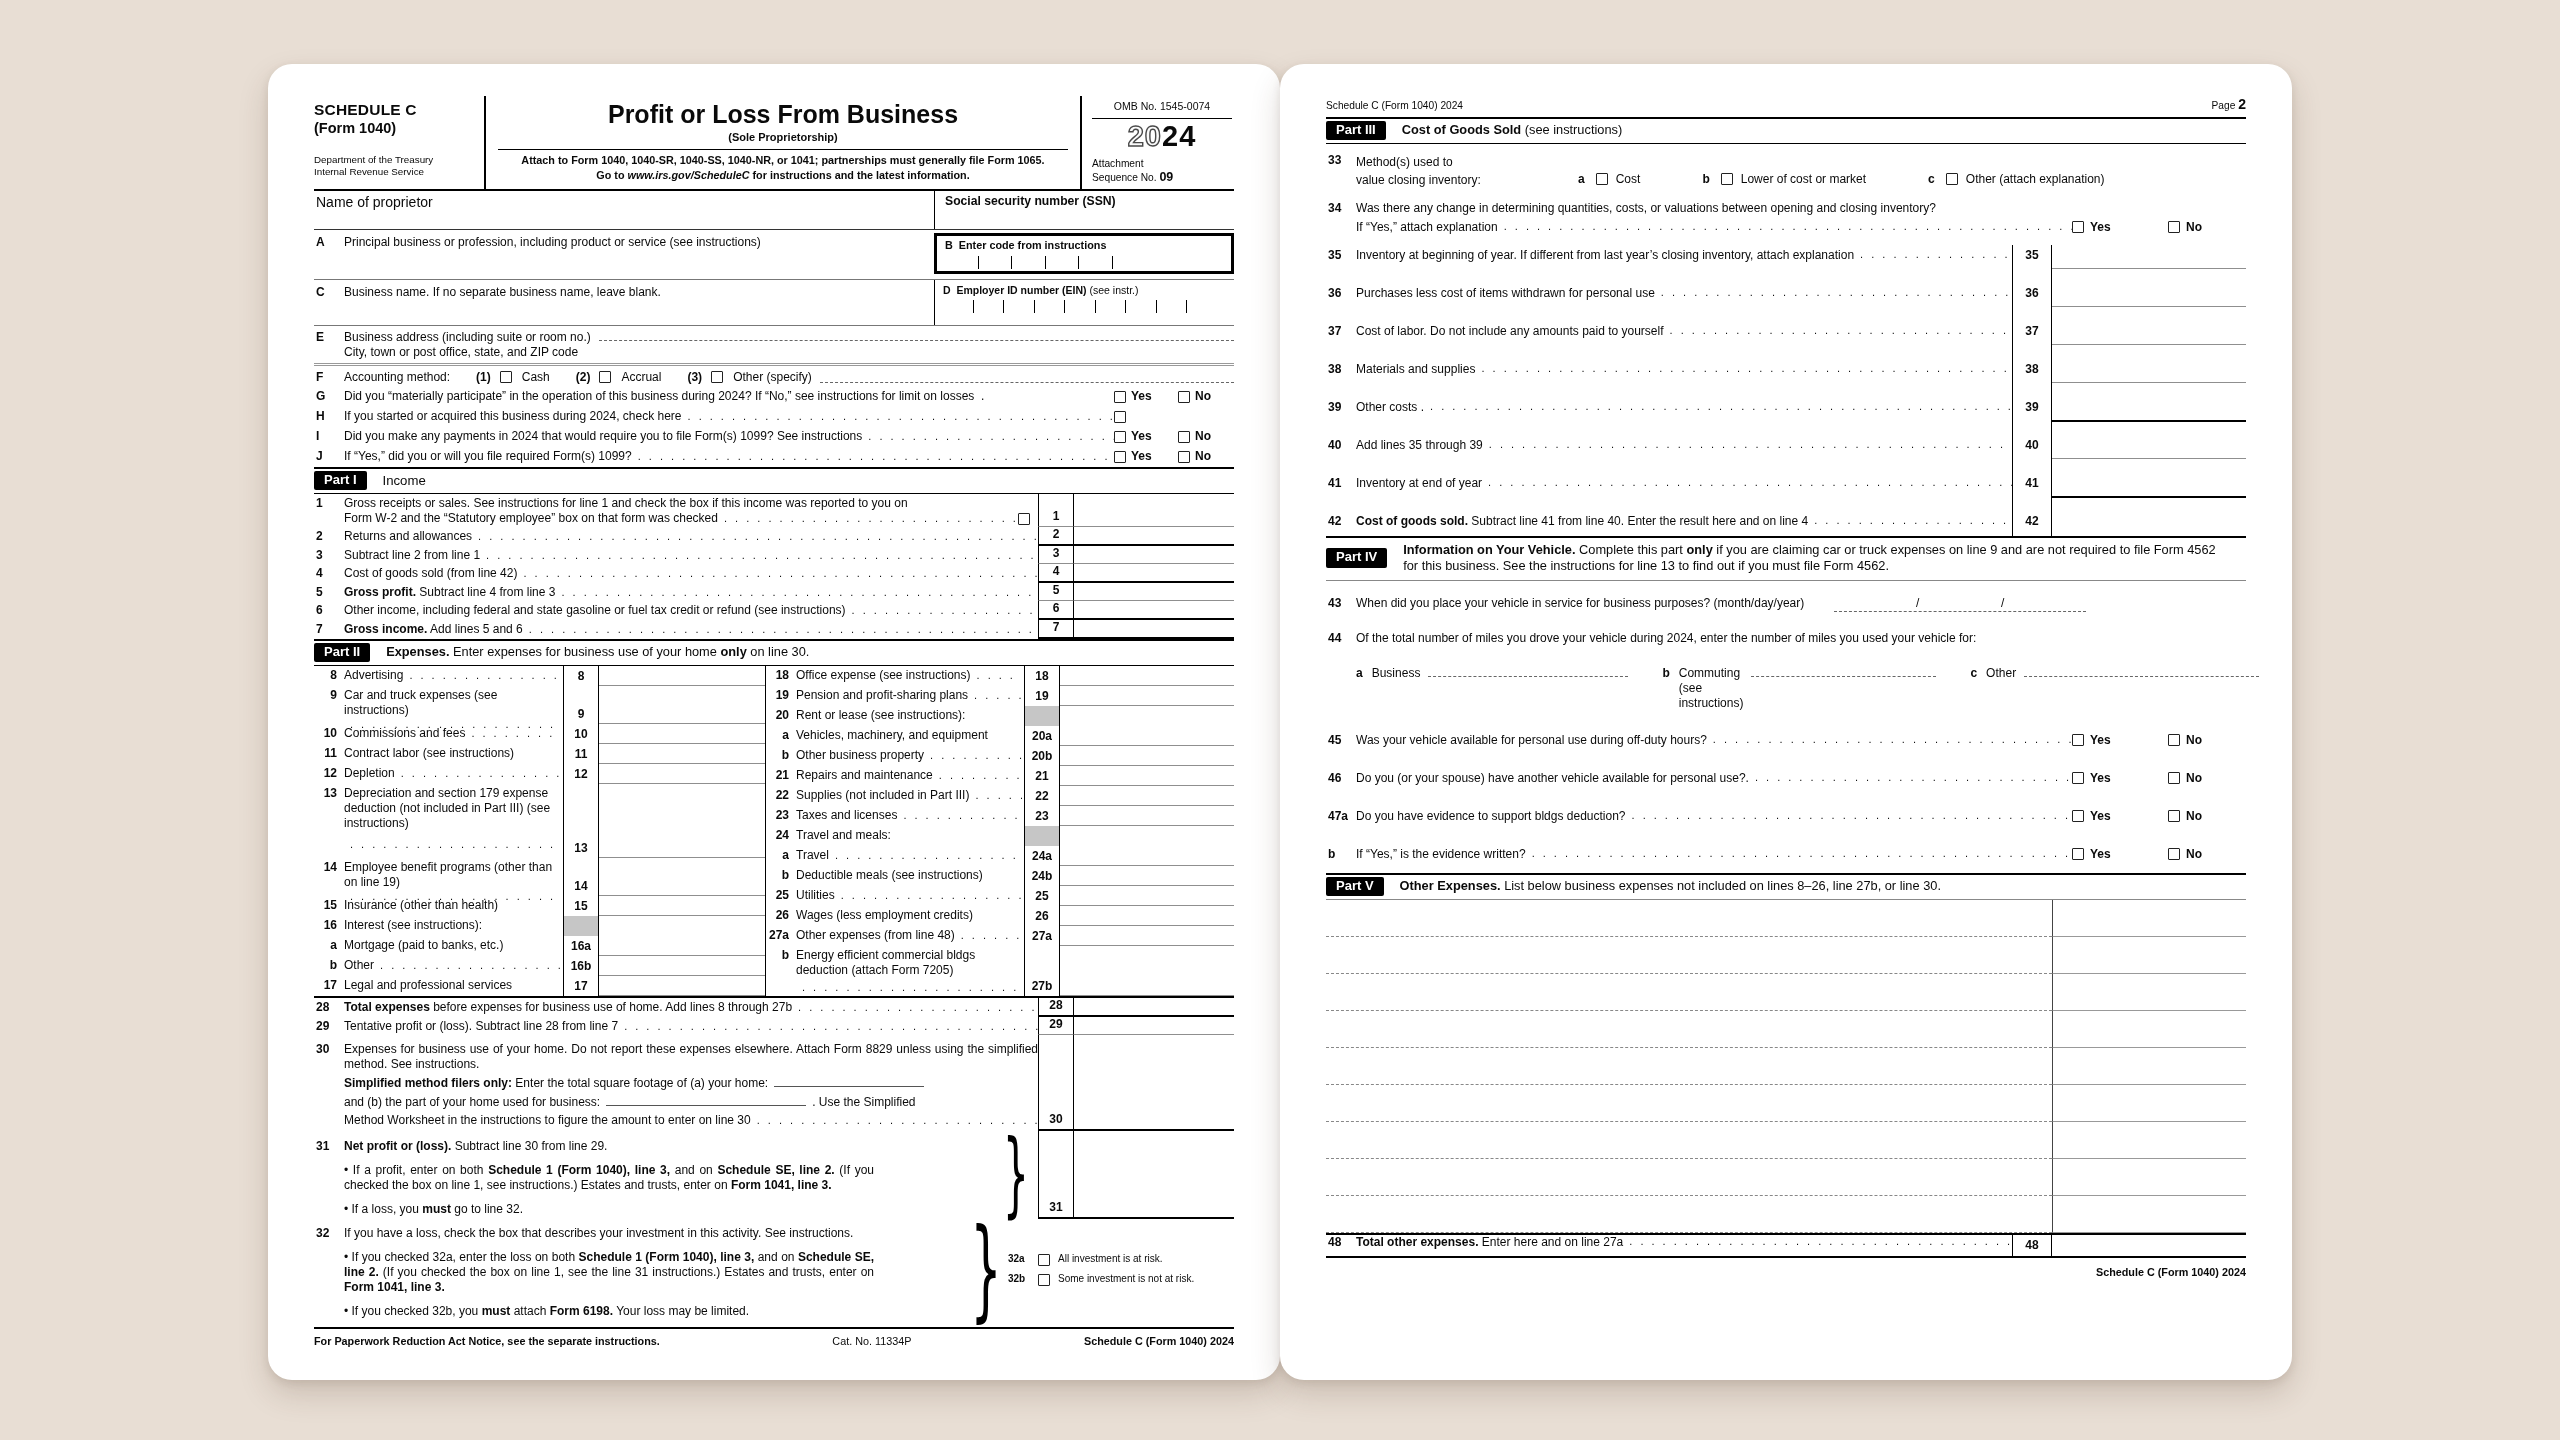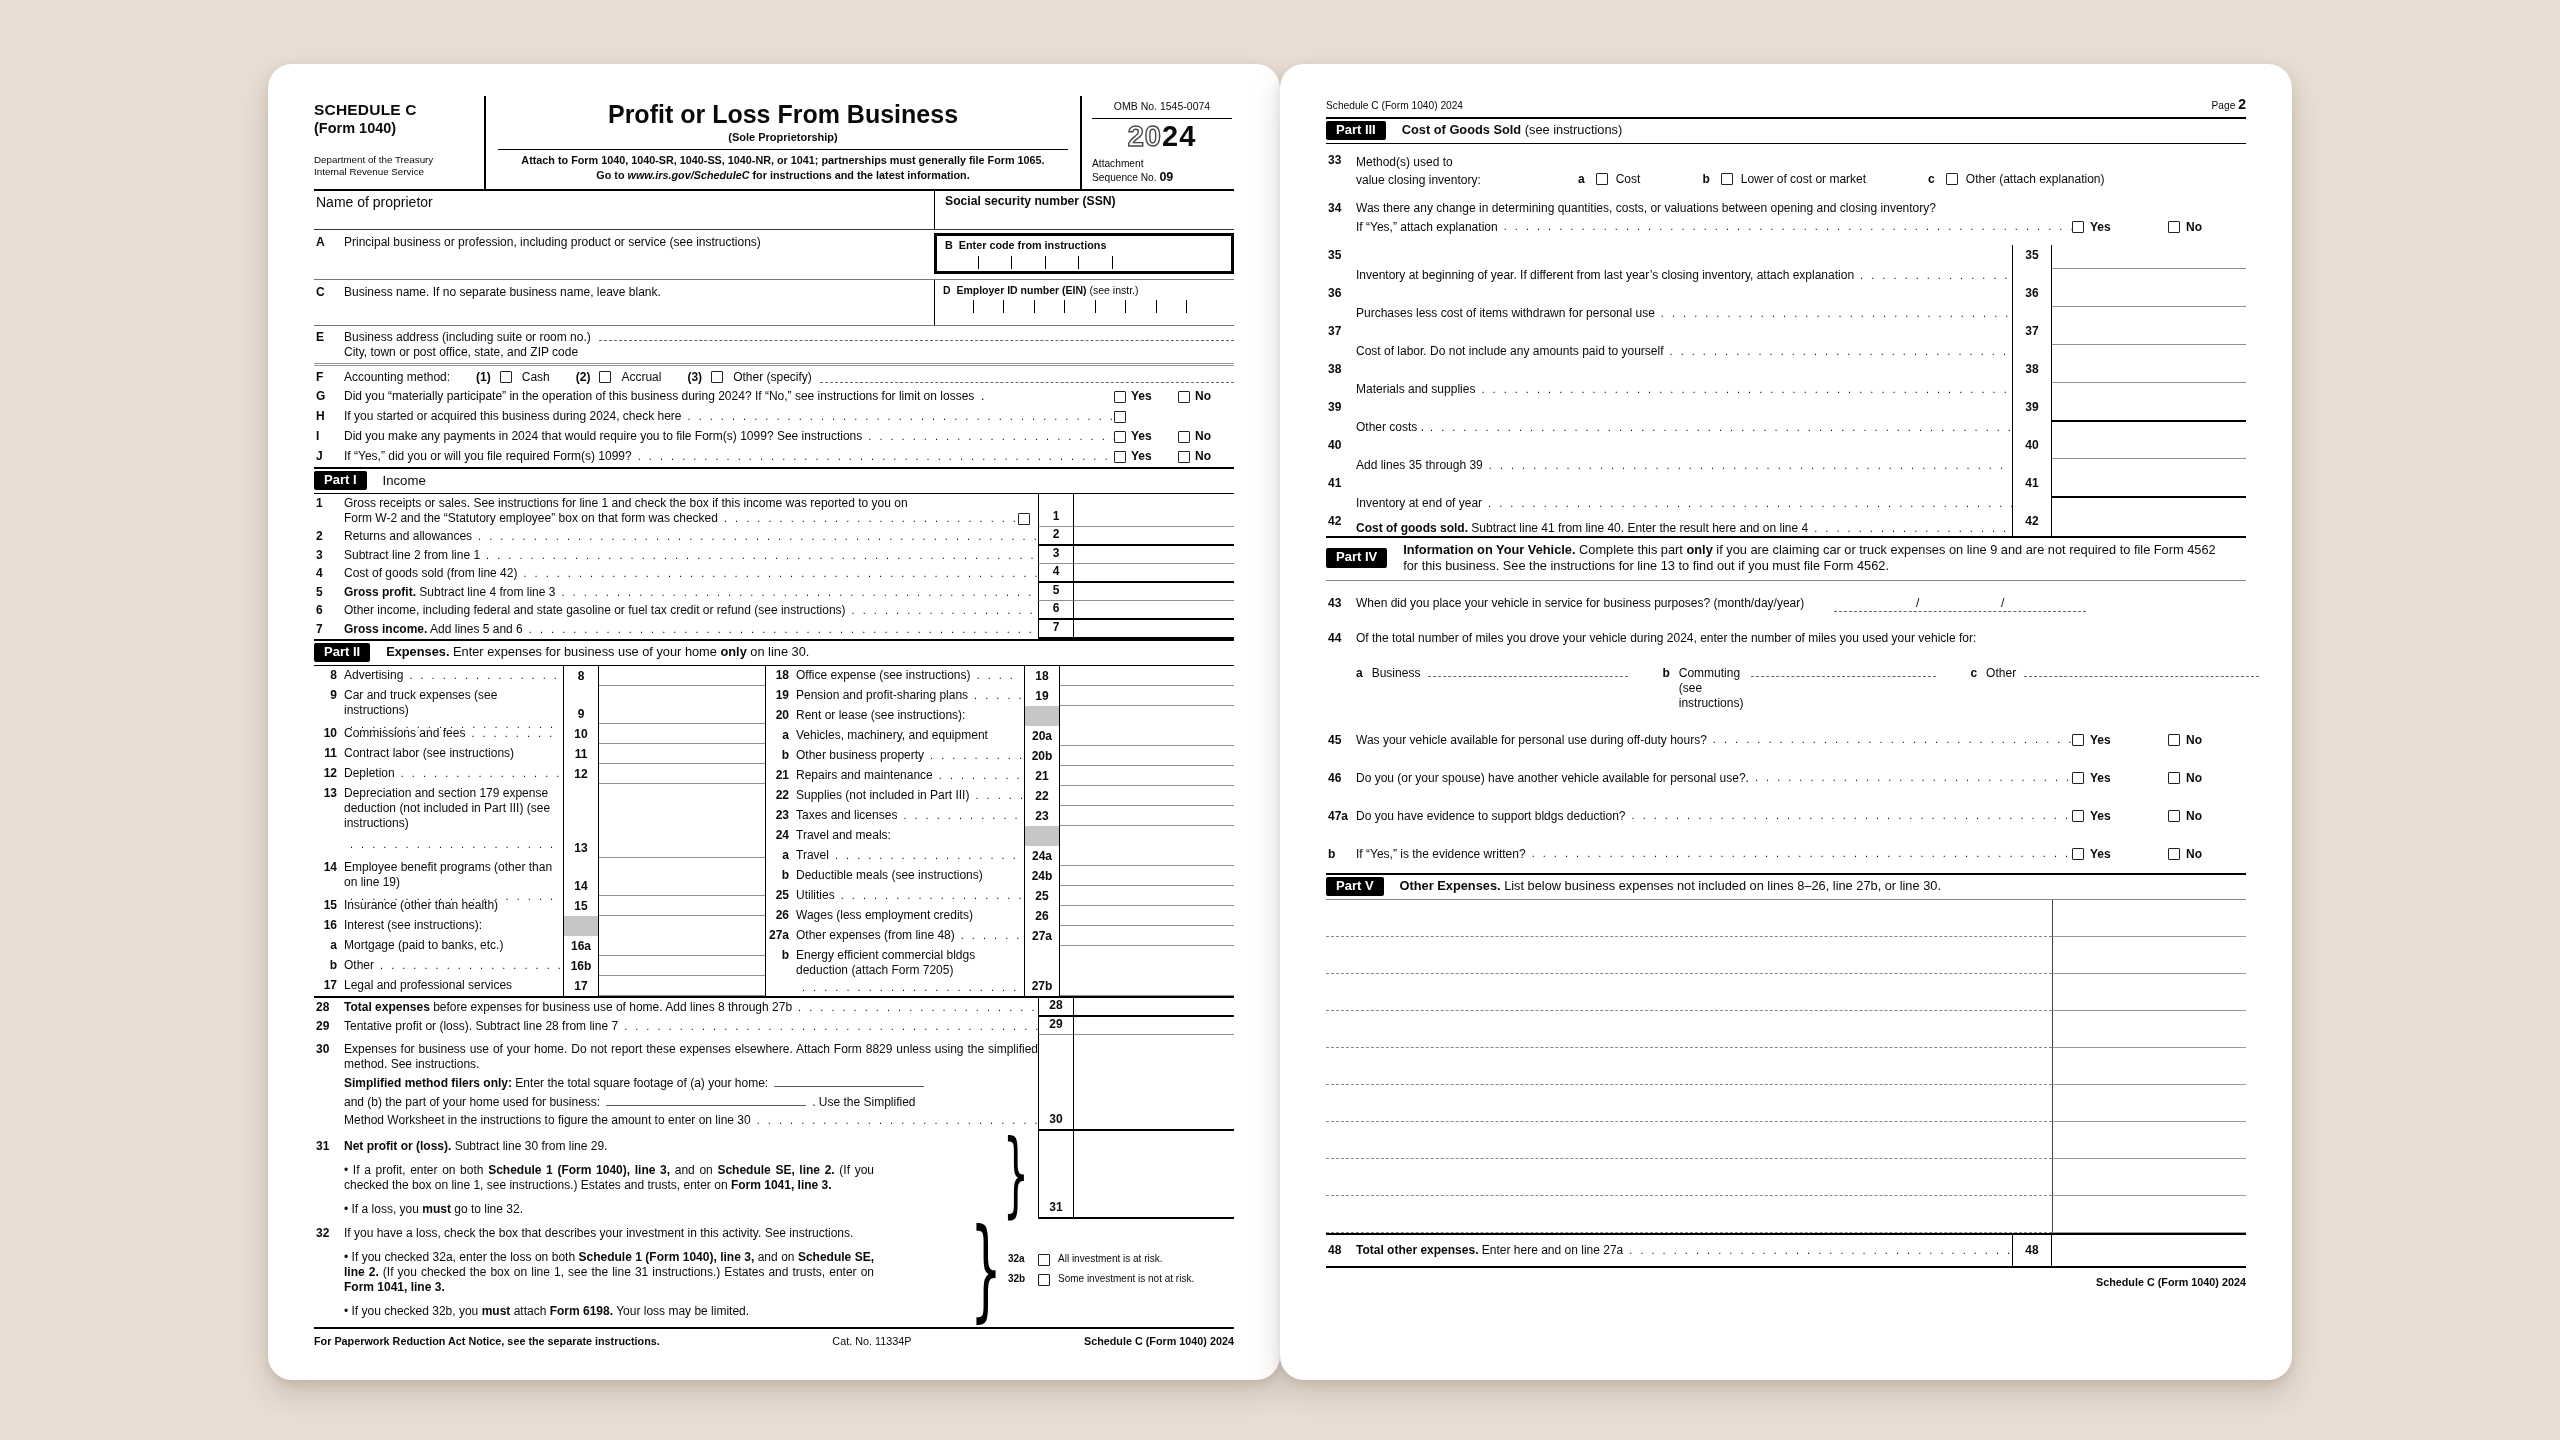--- a/index.html
+++ b/index.html
@@ -116,40 +116,40 @@
 .opt{display:flex;align-items:center;margin-left:62px}
 .opt:first-child{margin-left:22px}
 .opt .ol{font-weight:700;margin-right:11px}
 .opt .cb{margin-right:8px}
 .r34{margin-top:12px}
 .r34-l1{display:flex}
 .r34-l2{display:flex;align-items:center;padding-left:30px;margin-top:4px}
 .cogs{margin-top:10px}
 .c-row{display:flex;align-items:stretch;height:38px}
 .c-row .c-no{padding-top:3px}
-.c-left{flex:1;display:flex;align-items:flex-end;padding-top:3px;min-width:0}
+.c-left{flex:1;display:flex;align-items:flex-start;padding-top:3px;min-width:0}
 .c-num{width:40px;border-left:1.2px solid #000;border-right:1.2px solid #000;font-weight:700;text-align:center;padding-top:3px;flex:none}
 .c-amt{width:194px;flex:none;position:relative}
 .amt-line{position:absolute;left:0;right:0;top:23px;border-top:1.1px solid #8f8f8f}
 .amt-line.thick{border-top:2.4px solid #000}
 .c-last{height:25px}
 .pbar4{display:flex;align-items:center;border-top:2.6px solid #000;border-bottom:1.6px solid #888;padding:3px 0 5px}
 .v43{display:flex;align-items:baseline;margin-top:15px}
 .date-blank{width:252px;margin-left:30px;border-bottom:1.4px dashed #666;display:flex;justify-content:space-evenly;flex:none}
 .v44{display:flex;margin-top:19px}
 .v44abc{display:flex;align-items:baseline;margin-top:19px;padding-left:30px}
 .abc-letter{font-weight:700;margin-right:9px;flex:none}
 .abc-blank{border-bottom:1.4px dashed #666;height:12px;flex:none}
 .yn2-row{display:flex;align-items:center;height:38px}
 .yn2-row .c-no{align-self:center}
 .pv-rows{display:flex;flex-direction:column}
 .pv-row{height:37px;display:flex;align-items:stretch}
 .pv-l{flex:1;border-bottom:1.5px dashed #888}
 .pv-r{width:194px;flex:none;border-left:1.1px solid #444;border-bottom:1.5px solid #999}
-.r48{display:flex;align-items:center;border-top:2.4px solid #000;border-bottom:2.6px solid #000;height:35px}
+.r48{display:flex;border-top:2.4px solid #000;border-bottom:2.6px solid #000;height:25px}
 .numbox48{width:40px;height:100%;border-left:1.2px solid #000;border-right:1.2px solid #000;display:flex;align-items:center;justify-content:center;font-weight:700;flex:none}
 .amt48{width:194px;height:100%;flex:none}
 .p2-footer{text-align:right;font-weight:700;font-size:10.8px;margin-top:8px}
 </style>
 </head>
 <body>
 
 <div class="canvas">
 
   <div class="page">

